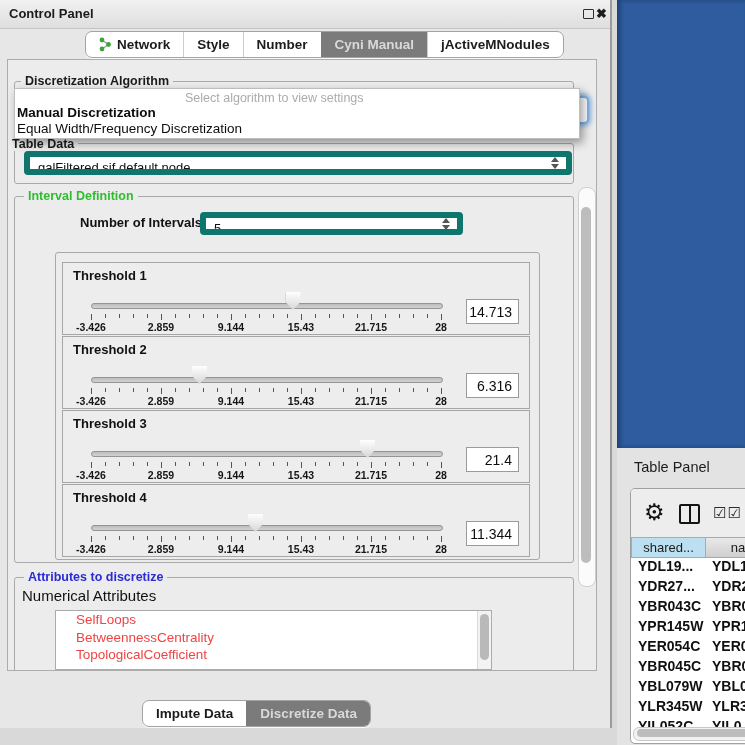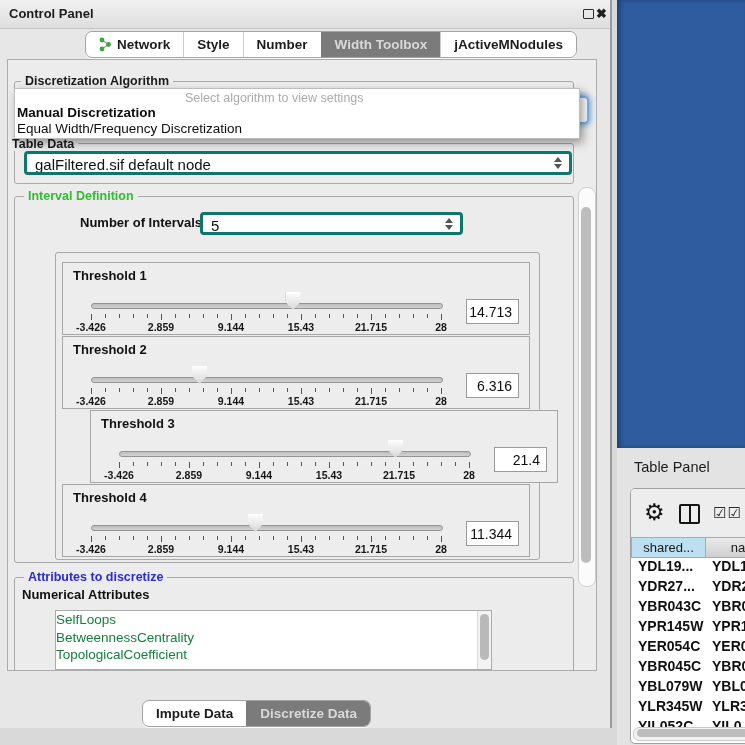--- a/index.html
+++ b/index.html
@@ -26,22 +26,22 @@
   .panel{position:absolute;left:7px;top:59px;width:588px;height:610px;border:1px solid #ACACAC;
          background:#ECECEC;overflow:hidden}
   .apply-strip{position:absolute;left:7px;top:670px;width:588px;height:27px;background:#EAEAEA;
          border:1px solid #ACACAC;border-top:none}
   .cp-bottom-gap{position:absolute;left:0;top:728px;width:612px;height:17px;background:#D9D9D9}
   
   .group{position:absolute;border:1px solid #A9A9A9;border-radius:3px}
   .gtitle{position:absolute;font-size:12.5px;font-weight:700;background:#ECECEC;padding:0 4px;white-space:nowrap}
   .t-dark{color:#1b1b1b}.t-green{color:#2FBE2F}.t-blue{color:#2B2BD5}
   
-  .combo{position:absolute;background:#FFF;border:3px solid #0f766e;border-radius:4px;
-         font-size:15px;color:#111;line-height:22px;padding-left:8px;box-sizing:border-box;
+  .combo{position:absolute;background:#FFF;border:6px solid #0f766e;border-radius:4px;
+         font-size:13px;color:#111;line-height:22px;padding-left:8px;box-sizing:border-box;
          white-space:nowrap;overflow:hidden}
   .stepper{position:absolute;right:7px;top:50%;transform:translateY(-50%);width:8px;height:12px}
   .stepper i{position:absolute;left:0;width:0;height:0;border-left:4px solid transparent;border-right:4px solid transparent}
   .stepper .up{top:0;border-bottom:5px solid #555}
   .stepper .dn{bottom:0;border-top:5px solid #555}
   
   .algo-combo-behind{position:absolute;left:16px;top:36px;width:561px;height:24px;background:#FFF;
          border:2px solid #7FB2E5;border-radius:5px;box-shadow:0 0 5px 2px rgba(95,155,220,.75);z-index:2}
   .popup{position:absolute;left:6px;top:28px;width:564px;height:49px;background:#FFF;z-index:3;
          border:1px solid #BDBDBD;box-shadow:3px 4px 9px rgba(0,0,0,.38)}
@@ -57,24 +57,24 @@
          background:linear-gradient(#FEFEFE,#D7D7D7);
          clip-path:polygon(0 0,100% 0,100% 55%,50% 100%,0 55%);
          filter:drop-shadow(0 0 1px #777)}
   .tick{position:absolute;top:51px;width:1px;background:#555}
   .tick.minor{height:4px}.tick.major{height:6px}
   .tick-lab{position:absolute;top:58px;width:50px;text-align:center;font-size:10.5px;font-weight:700;color:#161616}
   .val-box{position:absolute;left:403px;top:36px;width:53px;height:25px;background:#FFF;
          border:1px solid #9A9A9A;font-size:14px;color:#0d0d0d;text-align:right;
          line-height:25px;padding-right:6px;box-sizing:border-box}
   
-  .attr-sub{position:absolute;left:14px;top:527px;font-size:13px;font-weight:700;color:#111}
+  .attr-sub{position:absolute;left:14px;top:527px;font-size:15px;font-weight:400;color:#111}
   .attr-list{position:absolute;left:47px;top:550px;width:435px;height:58px;background:#FFF;
          border:1px solid #ABABAB;overflow:hidden}
-  .attr-item{font-size:13.5px;color:#15803d;line-height:17.5px;white-space:nowrap}
+  .attr-item{font-size:13.5px;color:#ef4444;line-height:17.5px;padding-left:20px;white-space:nowrap}
   .attr-scroll{position:absolute;right:0;top:0;bottom:0;width:13px;background:#F3F3F3;border-left:1px solid #DADADA}
   .attr-thumb{position:absolute;right:2px;top:3px;width:9px;height:46px;background:#B9B9B9;border-radius:5px}
   
   .main-scroll{position:absolute;left:570px;top:127px;width:16px;height:398px;background:#FBFBFB;
          border:1px solid #CFCFCF;border-radius:8px}
   .main-thumb{position:absolute;left:2px;top:19px;width:10px;height:356px;background:#BDBDBD;border-radius:6px}
   .apply-btn{position:absolute;left:261px;top:2px;width:68px;height:22px;
          background:linear-gradient(#FEFEFE,#E5E5E5);border:1px solid #9C9C9C;border-radius:5px;
          font-size:14px;font-weight:500;color:#111;text-align:center;line-height:21px}
   
@@ -124,21 +124,21 @@
         </svg>
         <span>Network</span>
       </div>
       <div class="tab">
         <span>Style</span>
       </div>
       <div class="tab">
         <span>Number</span>
       </div>
       <div class="tab active">
-        <span>Width Toolbox</span>
+        <span>Cyni Manual</span>
       </div>
       <div class="tab">
         <span>jActiveMNodules</span>
       </div>
     </div>
 
   <div class="panel">
 
     <div class="group" style="left:6px;top:21px;width:558px;height:55px"></div>
     <span class="gtitle t-dark" style="left:13px;top:14px">Discretization Algorithm</span>
@@ -242,21 +242,21 @@
           <div class="tick minor" style="left: 364px;"></div>
           <div class="tick major" style="left: 378px;"></div>
           <div class="tick-lab" style="left: 3px;">-3.426</div>
           <div class="tick-lab" style="left: 73px;">2.859</div>
           <div class="tick-lab" style="left: 143px;">9.144</div>
           <div class="tick-lab" style="left: 213px;">15.43</div>
           <div class="tick-lab" style="left: 283px;">21.715</div>
           <div class="tick-lab" style="left: 353px;">28</div>
           <div class="val-box">6.316</div>
         </div>
-        <div class="th-row" style="top: 350px; margin-left: 28px;">
+        <div class="th-row" style="top: 350px;">
           <div class="th-label">Threshold 3</div>
           <div class="track"></div>
           <div class="thumb" style="left: 296.994px;"></div>
           <div class="tick major" style="left: 28px;"></div>
           <div class="tick minor" style="left: 42px;"></div>
           <div class="tick minor" style="left: 56px;"></div>
           <div class="tick minor" style="left: 70px;"></div>
           <div class="tick minor" style="left: 84px;"></div>
           <div class="tick major" style="left: 98px;"></div>
           <div class="tick minor" style="left: 112px;"></div>

